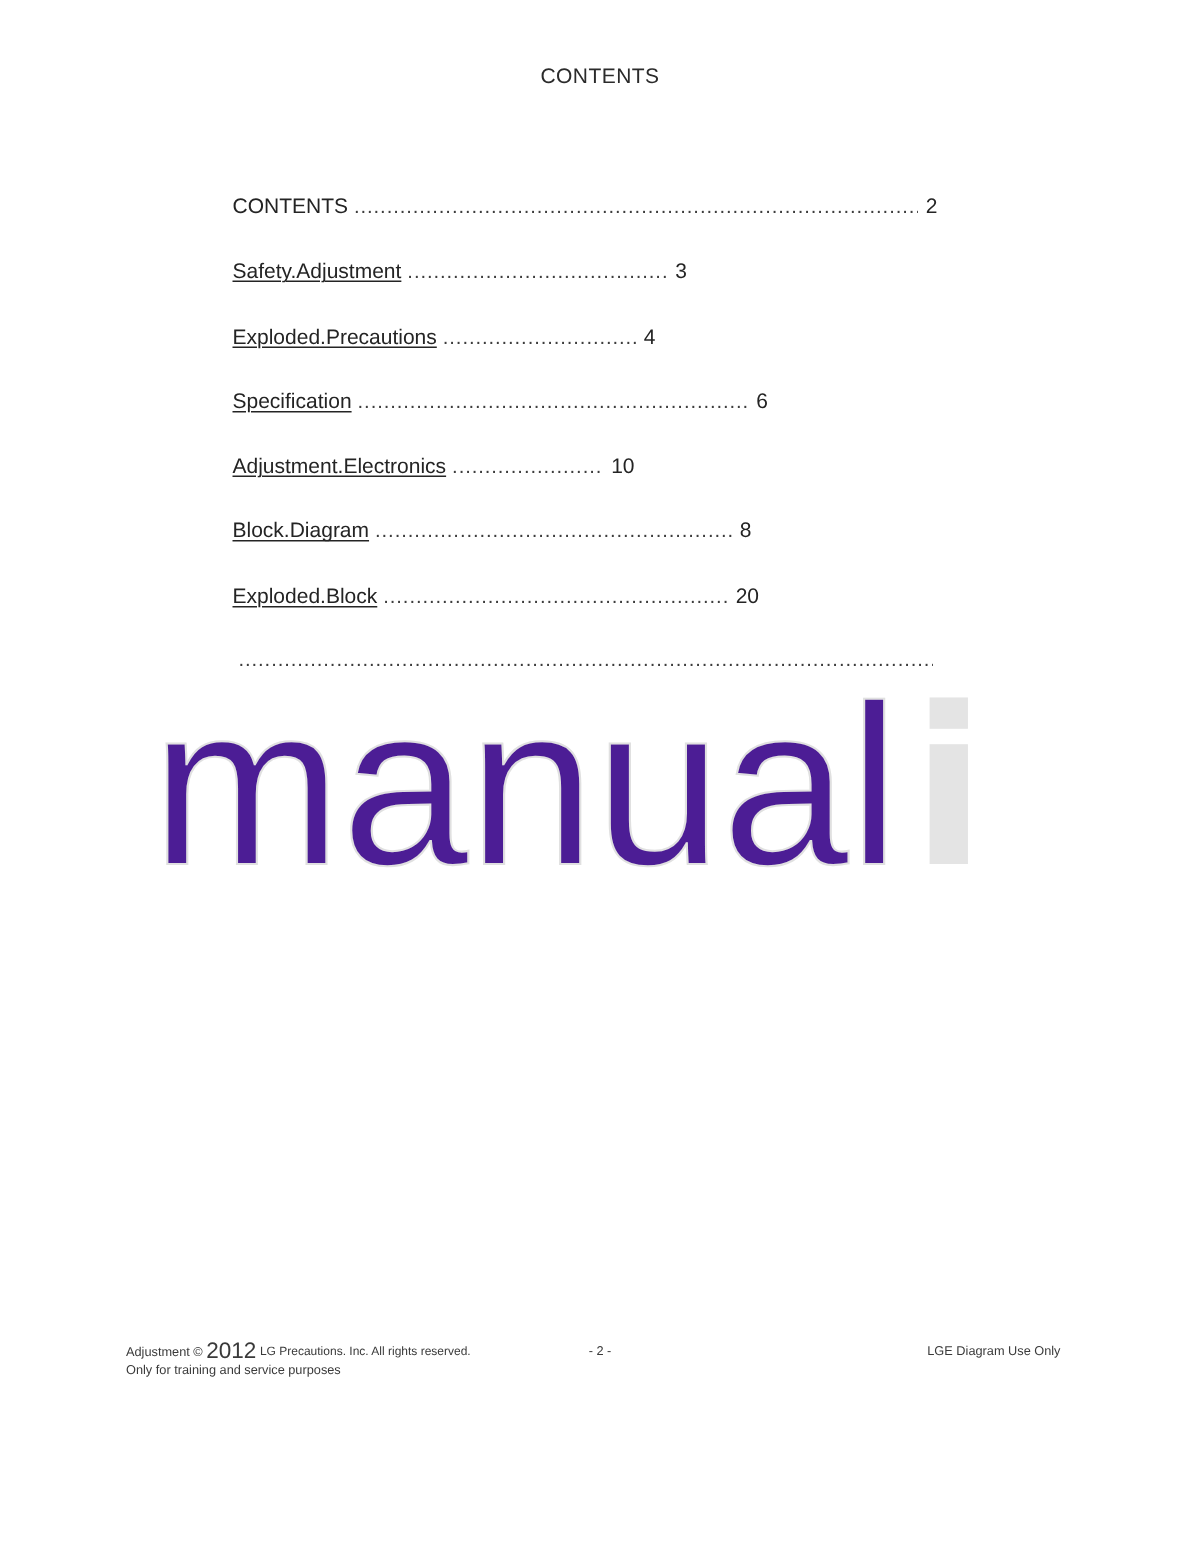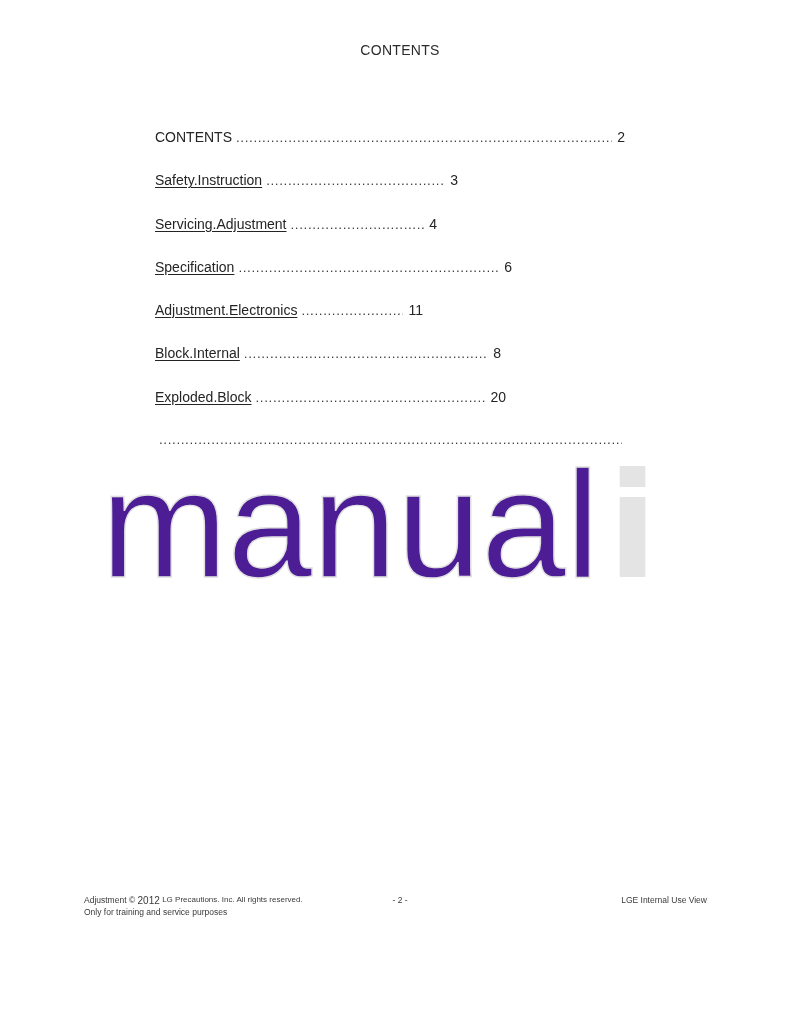--- a/index.html
+++ b/index.html
@@ -32,60 +32,60 @@
   .wm-outline{
     font-family:Liberation Sans, sans-serif;font-size:152px;color:#4c1d95;
     -webkit-text-stroke:1.4px #e0e0e0;
   }
   .wm-i{
     font-family:"DejaVu Sans",sans-serif;font-weight:bold;font-size:146px;
     color:#e4e4e4;margin-left:8px;
   }
   .footer{position:absolute;left:0;top:0;width:100%;height:100%;font-size:8.5px;color:#3a3a3a;}
   .footer-left{position:absolute;left:84px;top:894px;line-height:11.5px;}
-  .fo-year{font-size:10px;position:relative;top:1px;}
+  .fo-year{font-size:15px;position:relative;top:1px;}
   .fo-company{font-size:8px;position:relative;top:-1px;}
   .footer-center{position:absolute;left:0;top:895px;width:100%;text-align:center;}
   .footer-right{position:absolute;right:93px;top:895px;}
 </style>
 </head>
 <body>
 
 <div class="page">
 
   <div class="doc-title">CONTENTS</div>
 
   <div class="toc">
     <div class="toc-row r1">
       <span class="toc-label">CONTENTS</span>
       <span class="leader">............................................................................................................................................................................................................................................................................................................</span>
       <span class="toc-page">2</span>
     </div>
     <div class="toc-row r2 link">
-      <span class="toc-label">Safety.Instruction</span>
+      <span class="toc-label">Safety.Adjustment</span>
       <span class="leader">............................................................................................................................................................................................................................................................................................................</span>
       <span class="toc-page">3</span>
     </div>
     <div class="toc-row r3 link">
-      <span class="toc-label">Servicing.Adjustment</span>
+      <span class="toc-label">Exploded.Precautions</span>
       <span class="leader">............................................................................................................................................................................................................................................................................................................</span>
       <span class="toc-page">4</span>
     </div>
     <div class="toc-row r4 link">
       <span class="toc-label">Specification</span>
       <span class="leader">............................................................................................................................................................................................................................................................................................................</span>
       <span class="toc-page">6</span>
     </div>
     <div class="toc-row r5 link">
       <span class="toc-label">Adjustment.Electronics</span>
       <span class="leader">............................................................................................................................................................................................................................................................................................................</span>
-      <span class="toc-page">11</span>
+      <span class="toc-page">10</span>
     </div>
     <div class="toc-row r6 link">
-      <span class="toc-label">Block.Internal</span>
+      <span class="toc-label">Block.Diagram</span>
       <span class="leader">............................................................................................................................................................................................................................................................................................................</span>
       <span class="toc-page">8</span>
     </div>
     <div class="toc-row r7 link">
       <span class="toc-label">Exploded.Block</span>
       <span class="leader">............................................................................................................................................................................................................................................................................................................</span>
       <span class="toc-page">20</span>
     </div>
     <div class="toc-row r8">
       <span class="leader">............................................................................................................................................................................................................................................................................................................</span>
@@ -100,16 +100,16 @@
 
   <div class="footer">
     <div class="footer-left">
       <span>Adjustment ©</span>
       <span class="fo-year">2012</span>
       <span class="fo-company">LG Precautions. Inc. All rights reserved.</span>
       <br>
       <span>Only for training and service purposes</span>
     </div>
     <div class="footer-center">- 2 -</div>
-    <div class="footer-right">LGE Internal Use View</div>
+    <div class="footer-right">LGE Diagram Use Only</div>
   </div>
 
 </div>
 
 </body></html>

